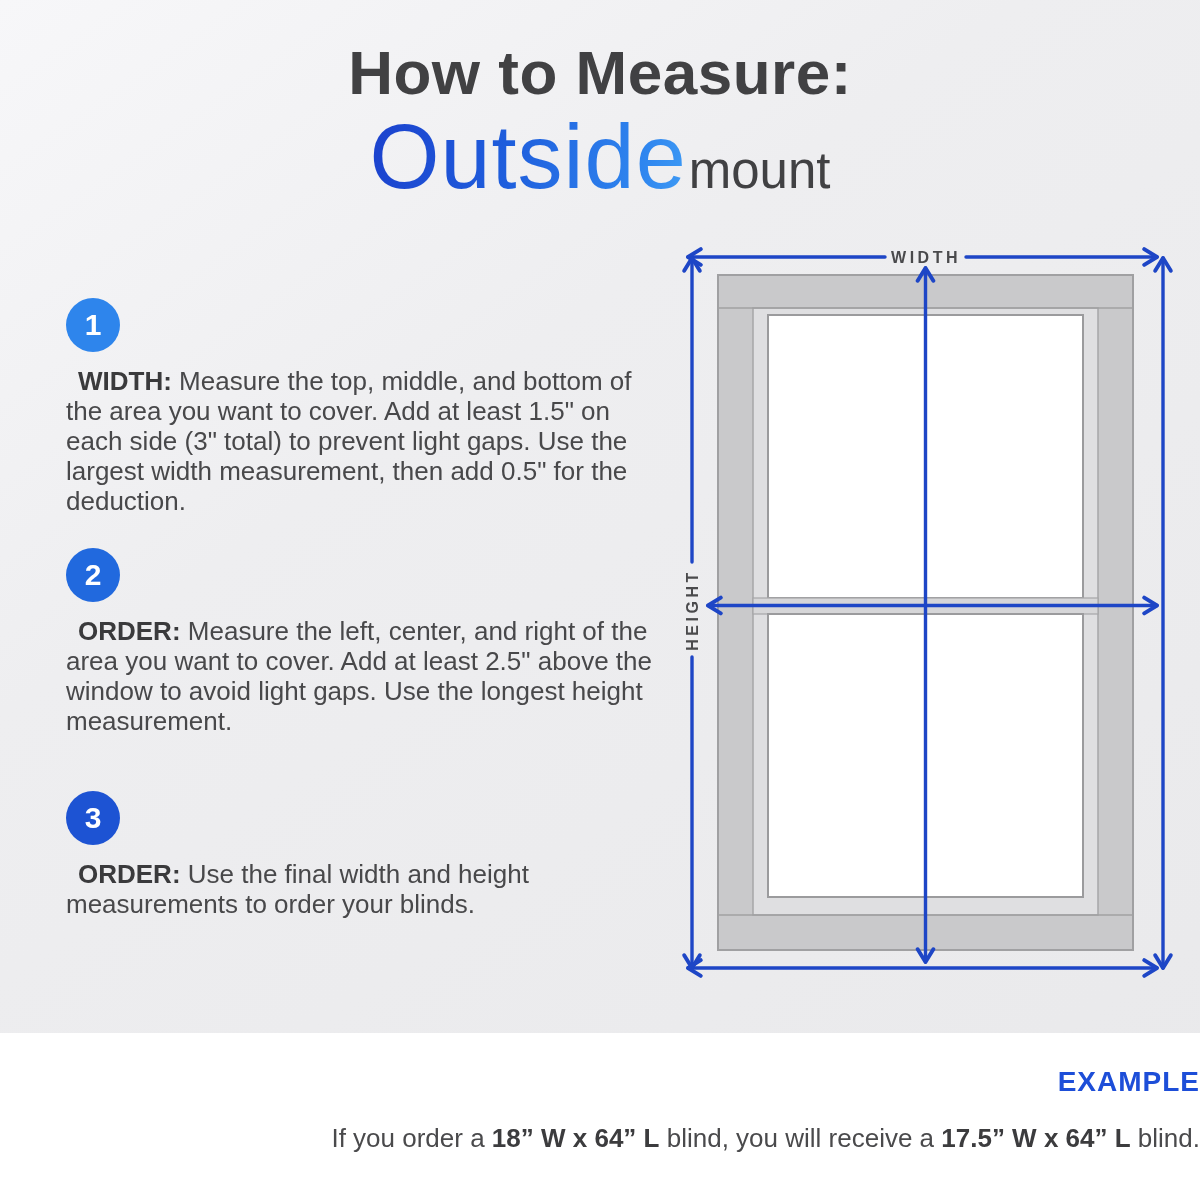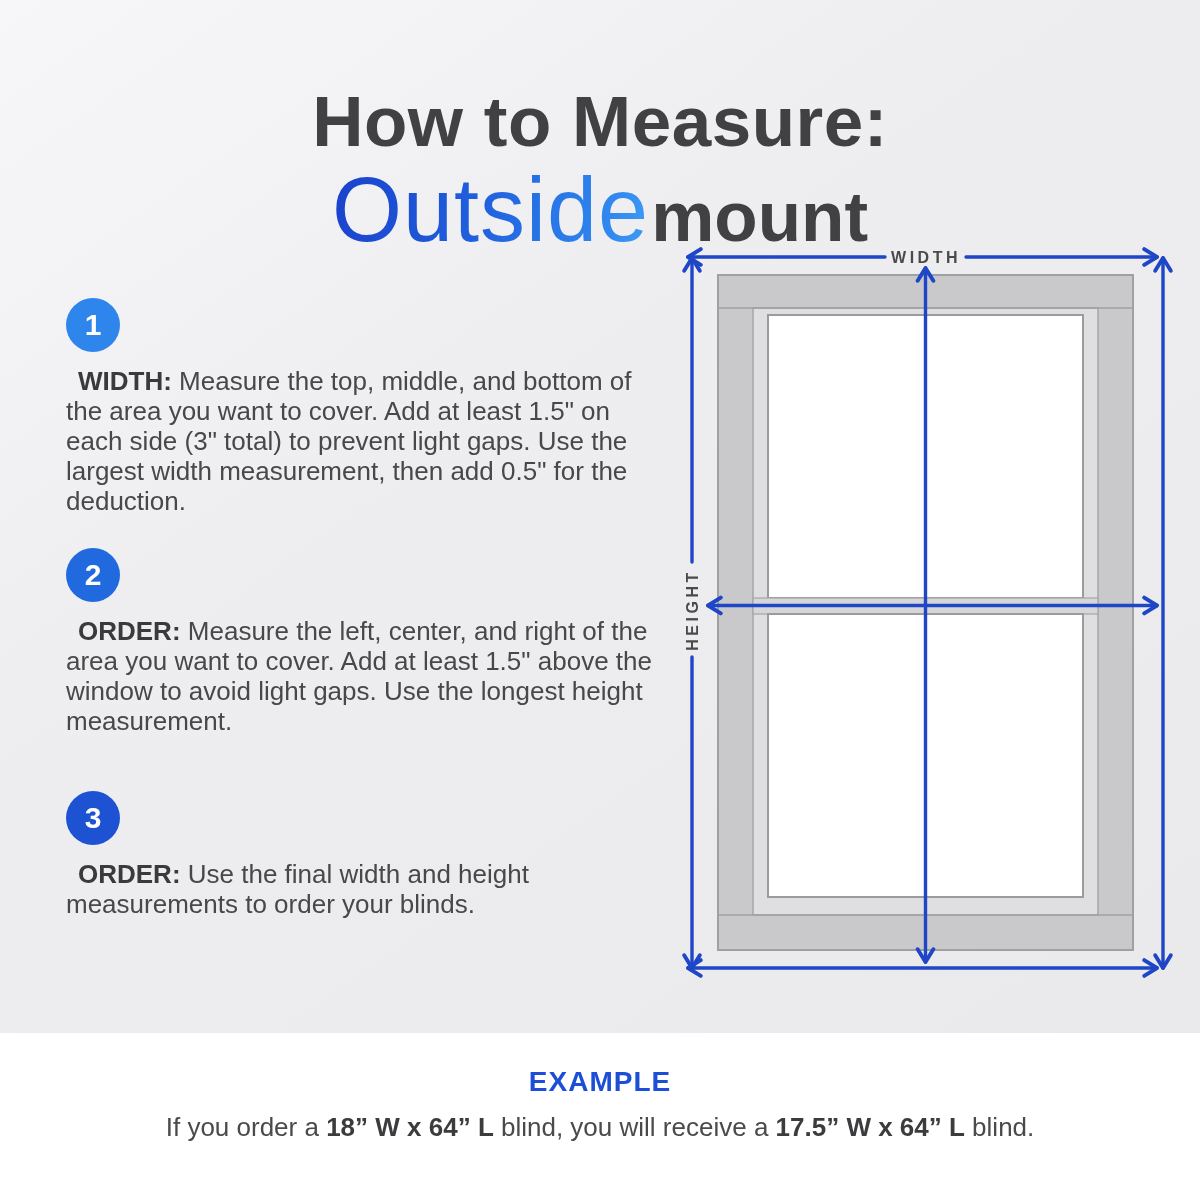--- a/index.html
+++ b/index.html
@@ -15,40 +15,39 @@
   
   .title-block {
     position: absolute;
     top: 42px;
     left: 0;
     width: 100%;
     text-align: center;
     line-height: 1.0;
   }
   .title-line1 {
-    font-size: 71px;
+    font-size: 62px;
     font-weight: 700;
     color: #414143;
     letter-spacing: 0.5px;
-    margin-top: 44px;
   }
   .title-line2 { margin-top: 8px; white-space: nowrap; }
   .title-highlight {
     font-size: 90px;
     font-weight: 400;
     letter-spacing: 1px;
     background: linear-gradient(100deg, #1b41cd 0%, #1f5fdd 45%, #2f86ef 85%, #3f9cf5 100%);
     -webkit-background-clip: text;
     background-clip: text;
     color: transparent;
     display: inline-block;
   }
   .title-suffix {
-    font-size: 71px;
-    font-weight: 700;
+    font-size: 51px;
+    font-weight: 400;
     color: #414143;
     margin-left: 2px;
   }
 
   
   .step { position: absolute; left: 64px; width: 588px; }
   .step-1 { top: 298px; }
   .step-2 { top: 548px; }
   .step-3 { top: 791px; }
   .step-circle {
@@ -81,30 +80,30 @@
   .bottom-strip {
     position: absolute;
     left: 0; top: 1033px;
     width: 100%; height: 167px;
     background: #ffffff;
   }
   .example-block {
     position: absolute;
     left: 0; top: 1066px;
     width: 100%;
-    text-align: center;
+    text-align: right;
   }
   .example-heading {
     font-size: 28px;
     font-weight: 700;
     letter-spacing: 1px;
     color: #1d4ed8;
   }
   .example-line {
-    margin-top: 14px;
+    margin-top: 25px;
     font-size: 26px;
     color: #4a4a4c;
   }
   .example-line strong { color: #3c3c3e; font-weight: 700; }
 </style>
 </head>
 <body>
 
 <div class="canvas">
 
@@ -117,21 +116,21 @@
     <div class="step-circle" style="background-color: rgb(46, 133, 236);">
       <span>1</span>
     </div>
     <p class="step-text"><strong>WIDTH:</strong> <span>Measure the top, middle, and bottom of the area you want to cover. Add at least 1.5" on each side (3" total) to prevent light gaps. Use the largest width measurement, then add 0.5" for the deduction.</span></p>
   </div>
 
   <div class="step step-2">
     <div class="step-circle" style="background-color: rgb(33, 105, 222);">
       <span>2</span>
     </div>
-    <p class="step-text"><strong>ORDER:</strong> <span>Measure the left, center, and right of the area you want to cover. Add at least 1.5" above the window to avoid light gaps. Use the longest height measurement.</span></p>
+    <p class="step-text"><strong>ORDER:</strong> <span>Measure the left, center, and right of the area you want to cover. Add at least 2.5" above the window to avoid light gaps. Use the longest height measurement.</span></p>
   </div>
 
   <div class="step step-3">
     <div class="step-circle" style="background-color: rgb(29, 83, 211);">
       <span>3</span>
     </div>
     <p class="step-text"><strong>ORDER:</strong> <span>Use the final width and height measurements to order your blinds.</span></p>
   </div>
 
   <svg class="diagram-svg" width="520" height="790" viewBox="0 0 520 790">

